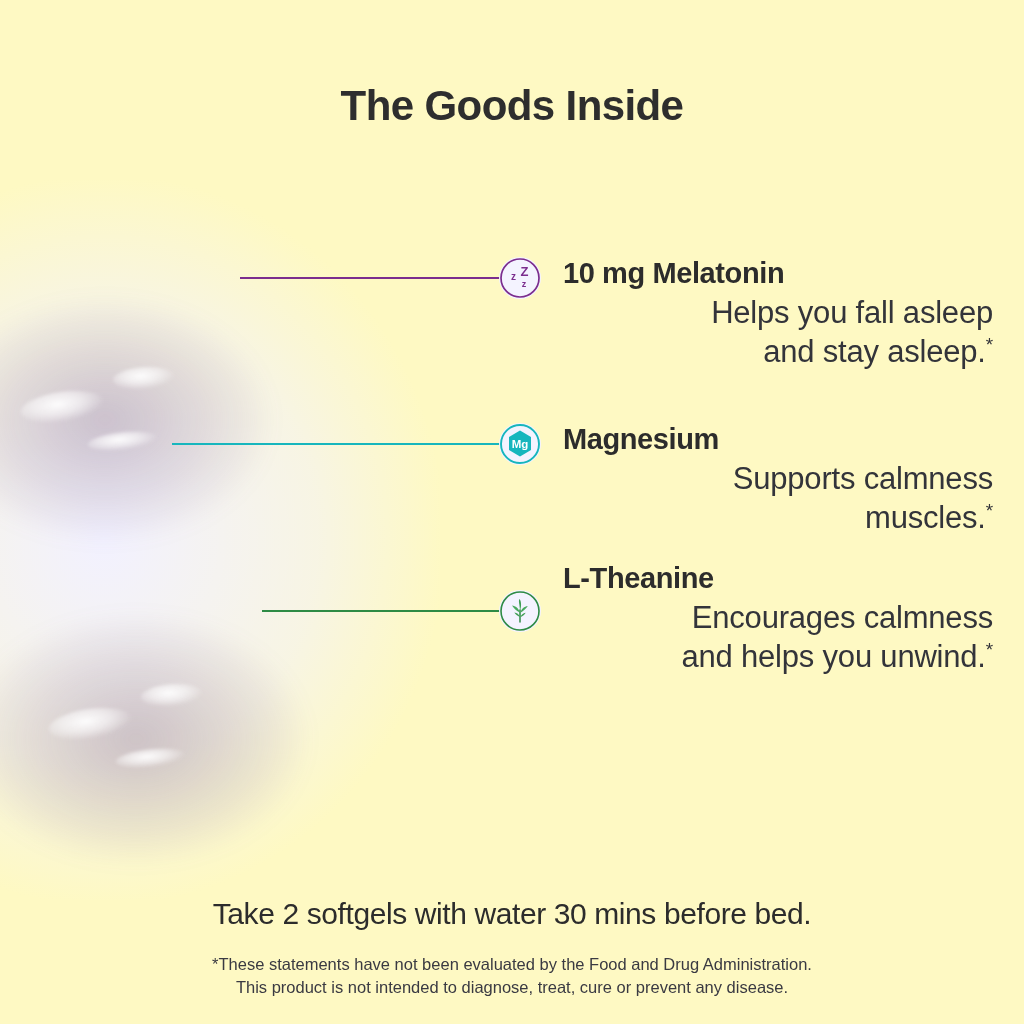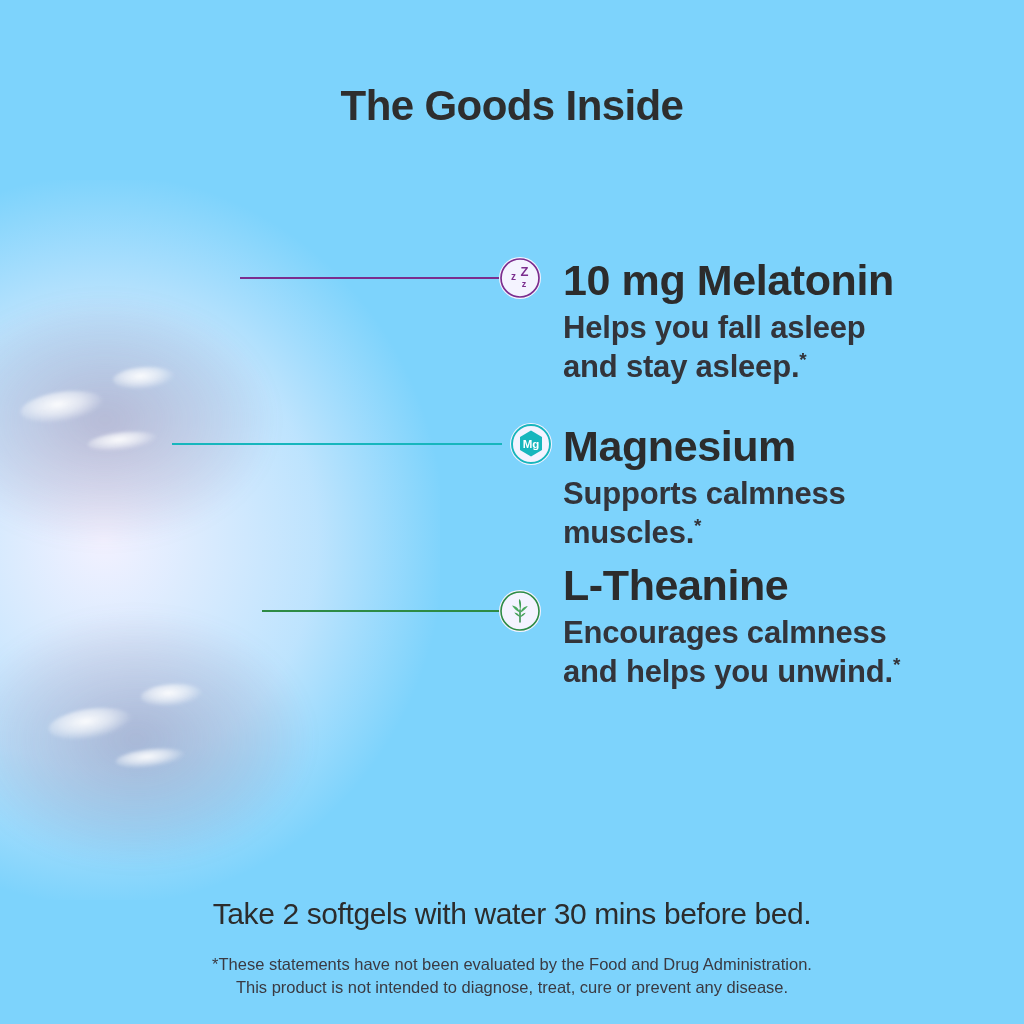--- a/index.html
+++ b/index.html
@@ -11,21 +11,21 @@
     height: 1024px;
     font-family: "Liberation Sans", sans-serif;
     background: #e9e7fc;
     overflow: hidden;
   }
 
   .canvas {
     position: relative;
     width: 1024px;
     height: 1024px;
-    background: #7dd3fc;
+    background: #fef9c3;
     overflow: hidden;
   }
 
   
   .plate-glow {
     position: absolute;
     left: -120px;
     top: 180px;
     width: 560px;
     height: 720px;
@@ -69,34 +69,35 @@
     height: 2px;
   }
 
   
   .benefit {
     position: absolute;
     left: 563px;
     width: 430px;
   }
   .b-title {
-    font-size: 43px;
+    font-size: 29px;
     font-weight: bold;
     color: #2c2c2c;
     letter-spacing: -0.4px;
     line-height: 1.05;
     margin: 0;
   }
   .b-desc {
     font-size: 31px;
-    font-weight: bold;
+    font-weight: normal;
     color: #33343a;
     line-height: 1.24;
     margin: 6px 0 0 0;
     letter-spacing: -0.2px;
+    text-align: right;
   }
   .b-desc .star {
     font-size: 19px;
     vertical-align: super;
     line-height: 0;
   }
 
   .icon-badge {
     position: absolute;
     width: 42px;
@@ -177,21 +178,21 @@
     </svg>
   </div>
   <div class="benefit" style="top:258px;">
     <p class="b-title">10 mg Melatonin</p>
     <p class="b-desc">
       <span>Helps you fall asleep</span><br>
       <span>and stay asleep.</span><span class="star">*</span>
     </p>
   </div>
 
-  <div class="icon-badge" style="left:510px; top:423px;">
+  <div class="icon-badge" style="left:499px; top:423px;">
     <svg width="42" height="42" viewBox="0 0 42 42" aria-hidden="true">
       <circle cx="21" cy="21" r="19" fill="#f4f3ff" stroke="#17b6bd" stroke-width="1.9"></circle>
       <polygon points="21,7.5 32,14 32,27 21,33.5 10,27 10,14" fill="#17b6bd"></polygon>
       <text x="21" y="25" font-family="Liberation Sans, sans-serif" font-size="11.5" font-weight="bold" fill="#ffffff" text-anchor="middle">Mg</text>
     </svg>
   </div>
   <div class="benefit" style="top:424px;">
     <p class="b-title">Magnesium</p>
     <p class="b-desc">
       <span>Supports calmness</span><br>

